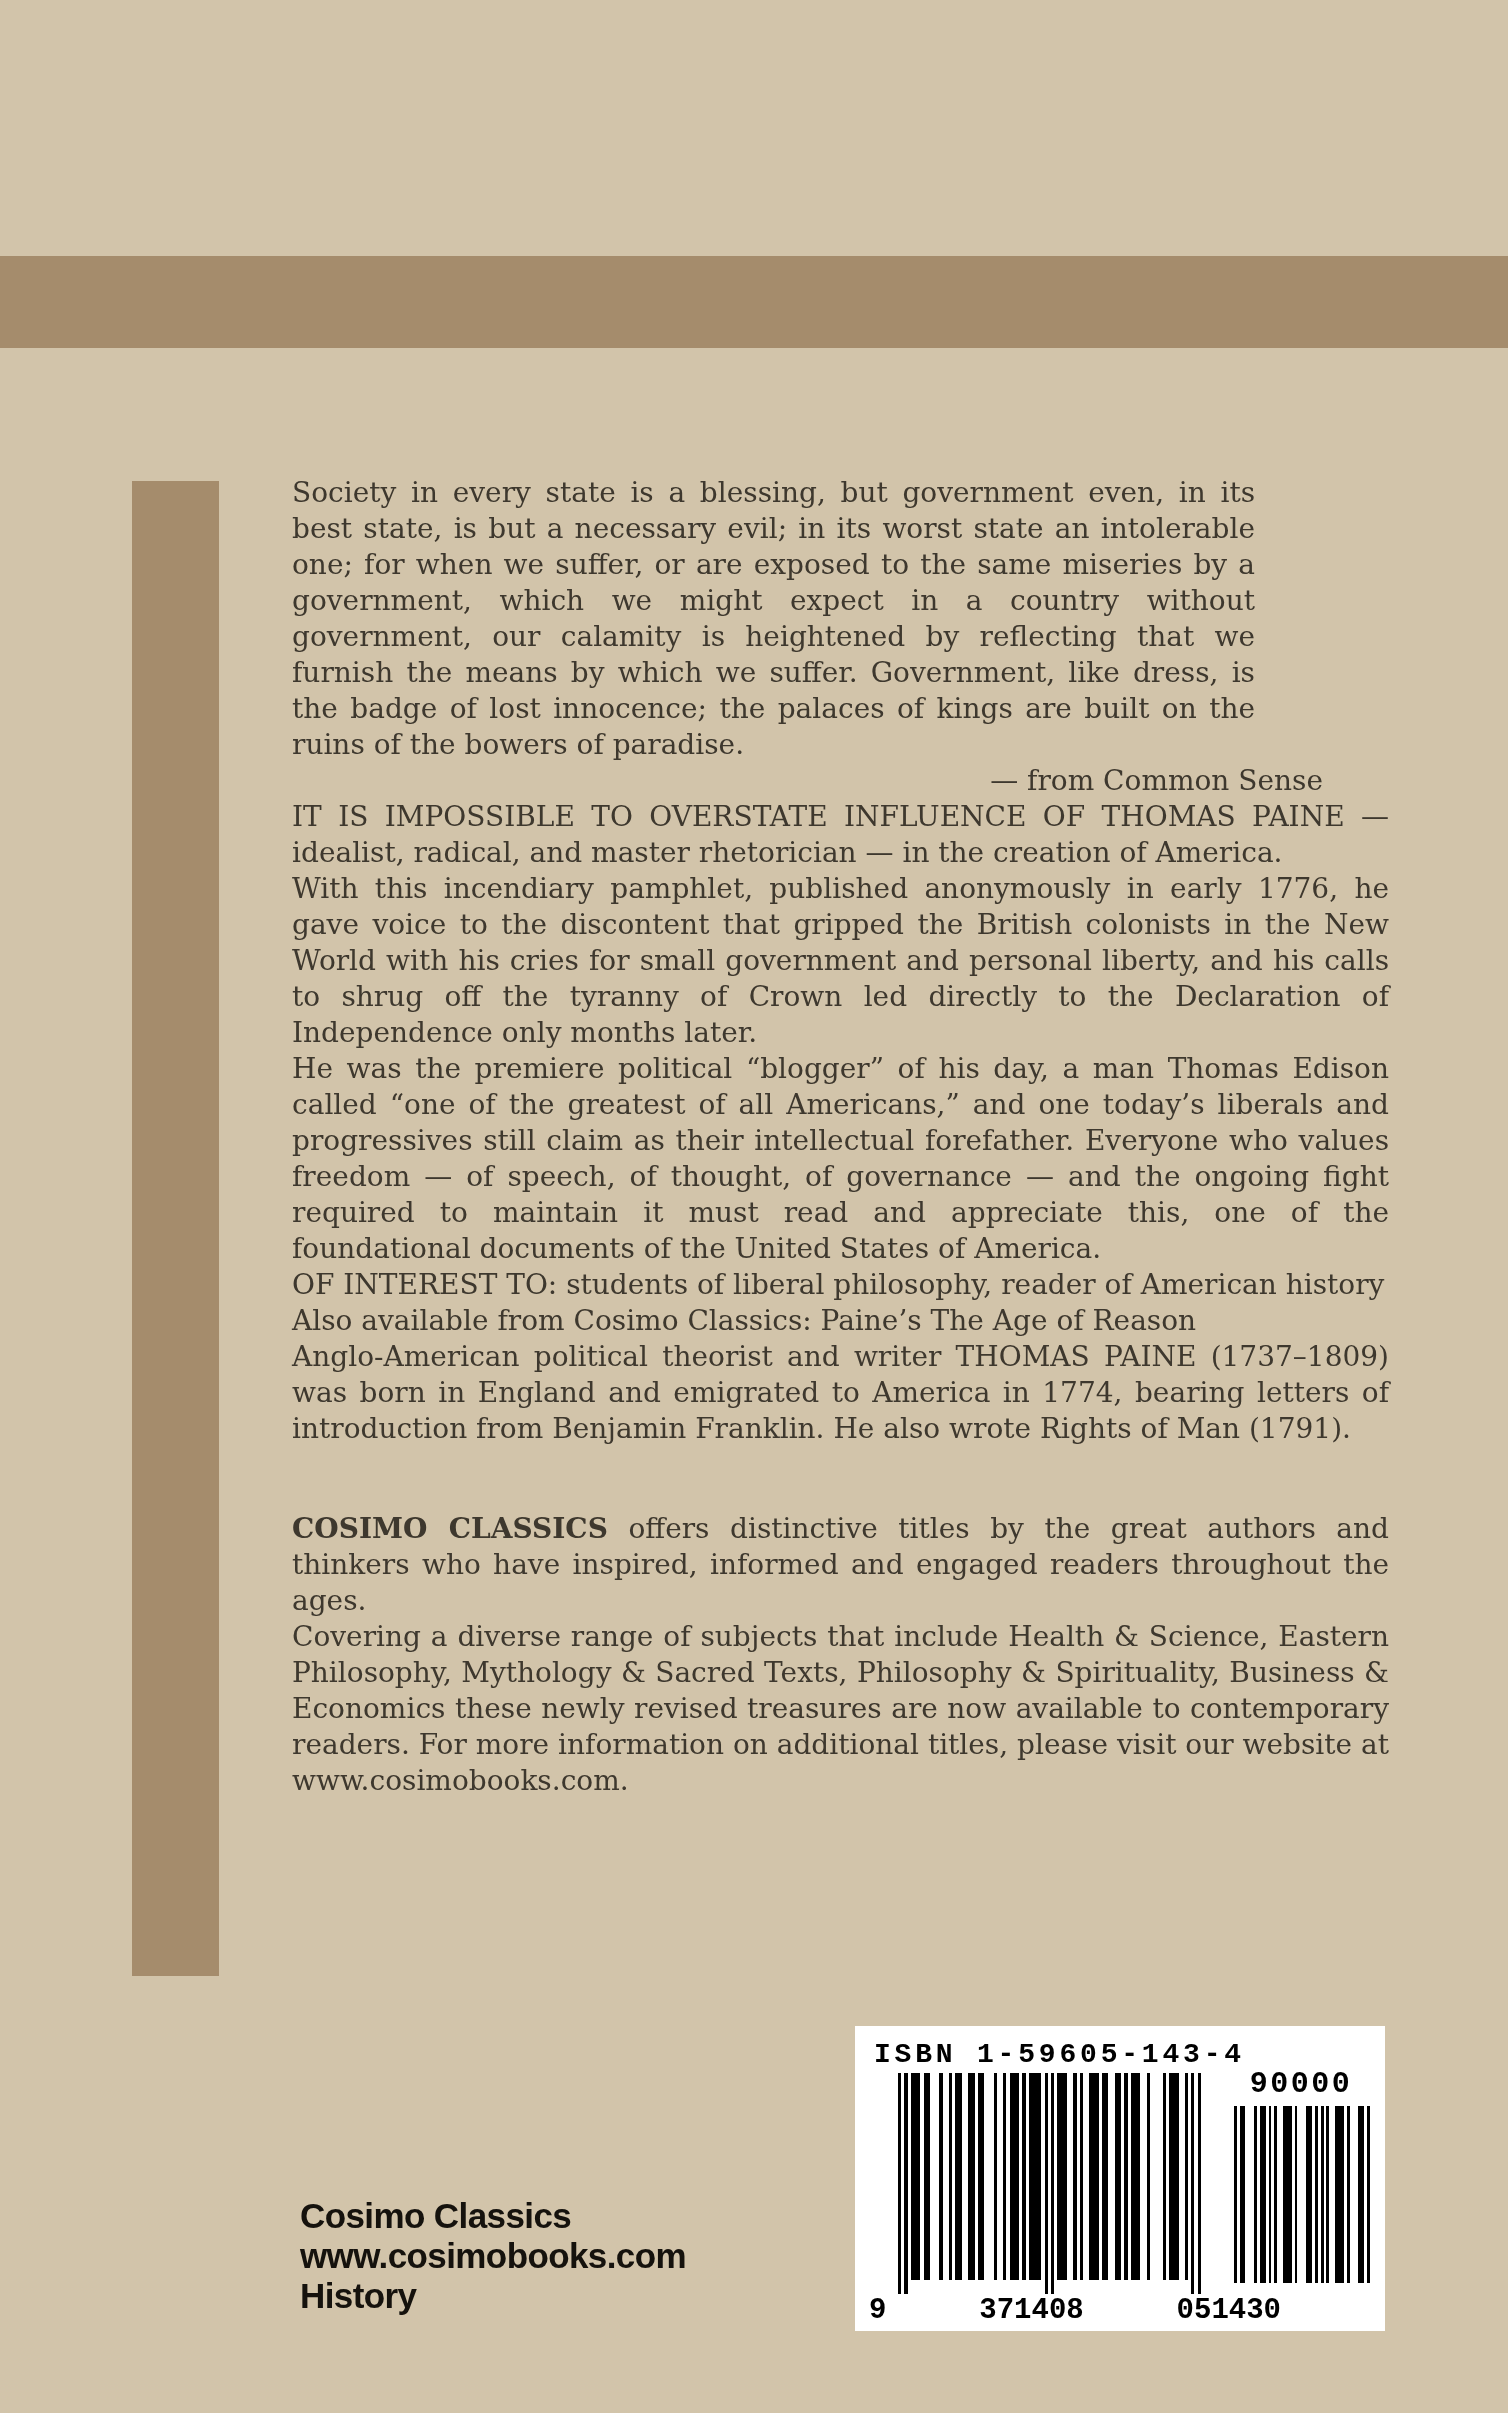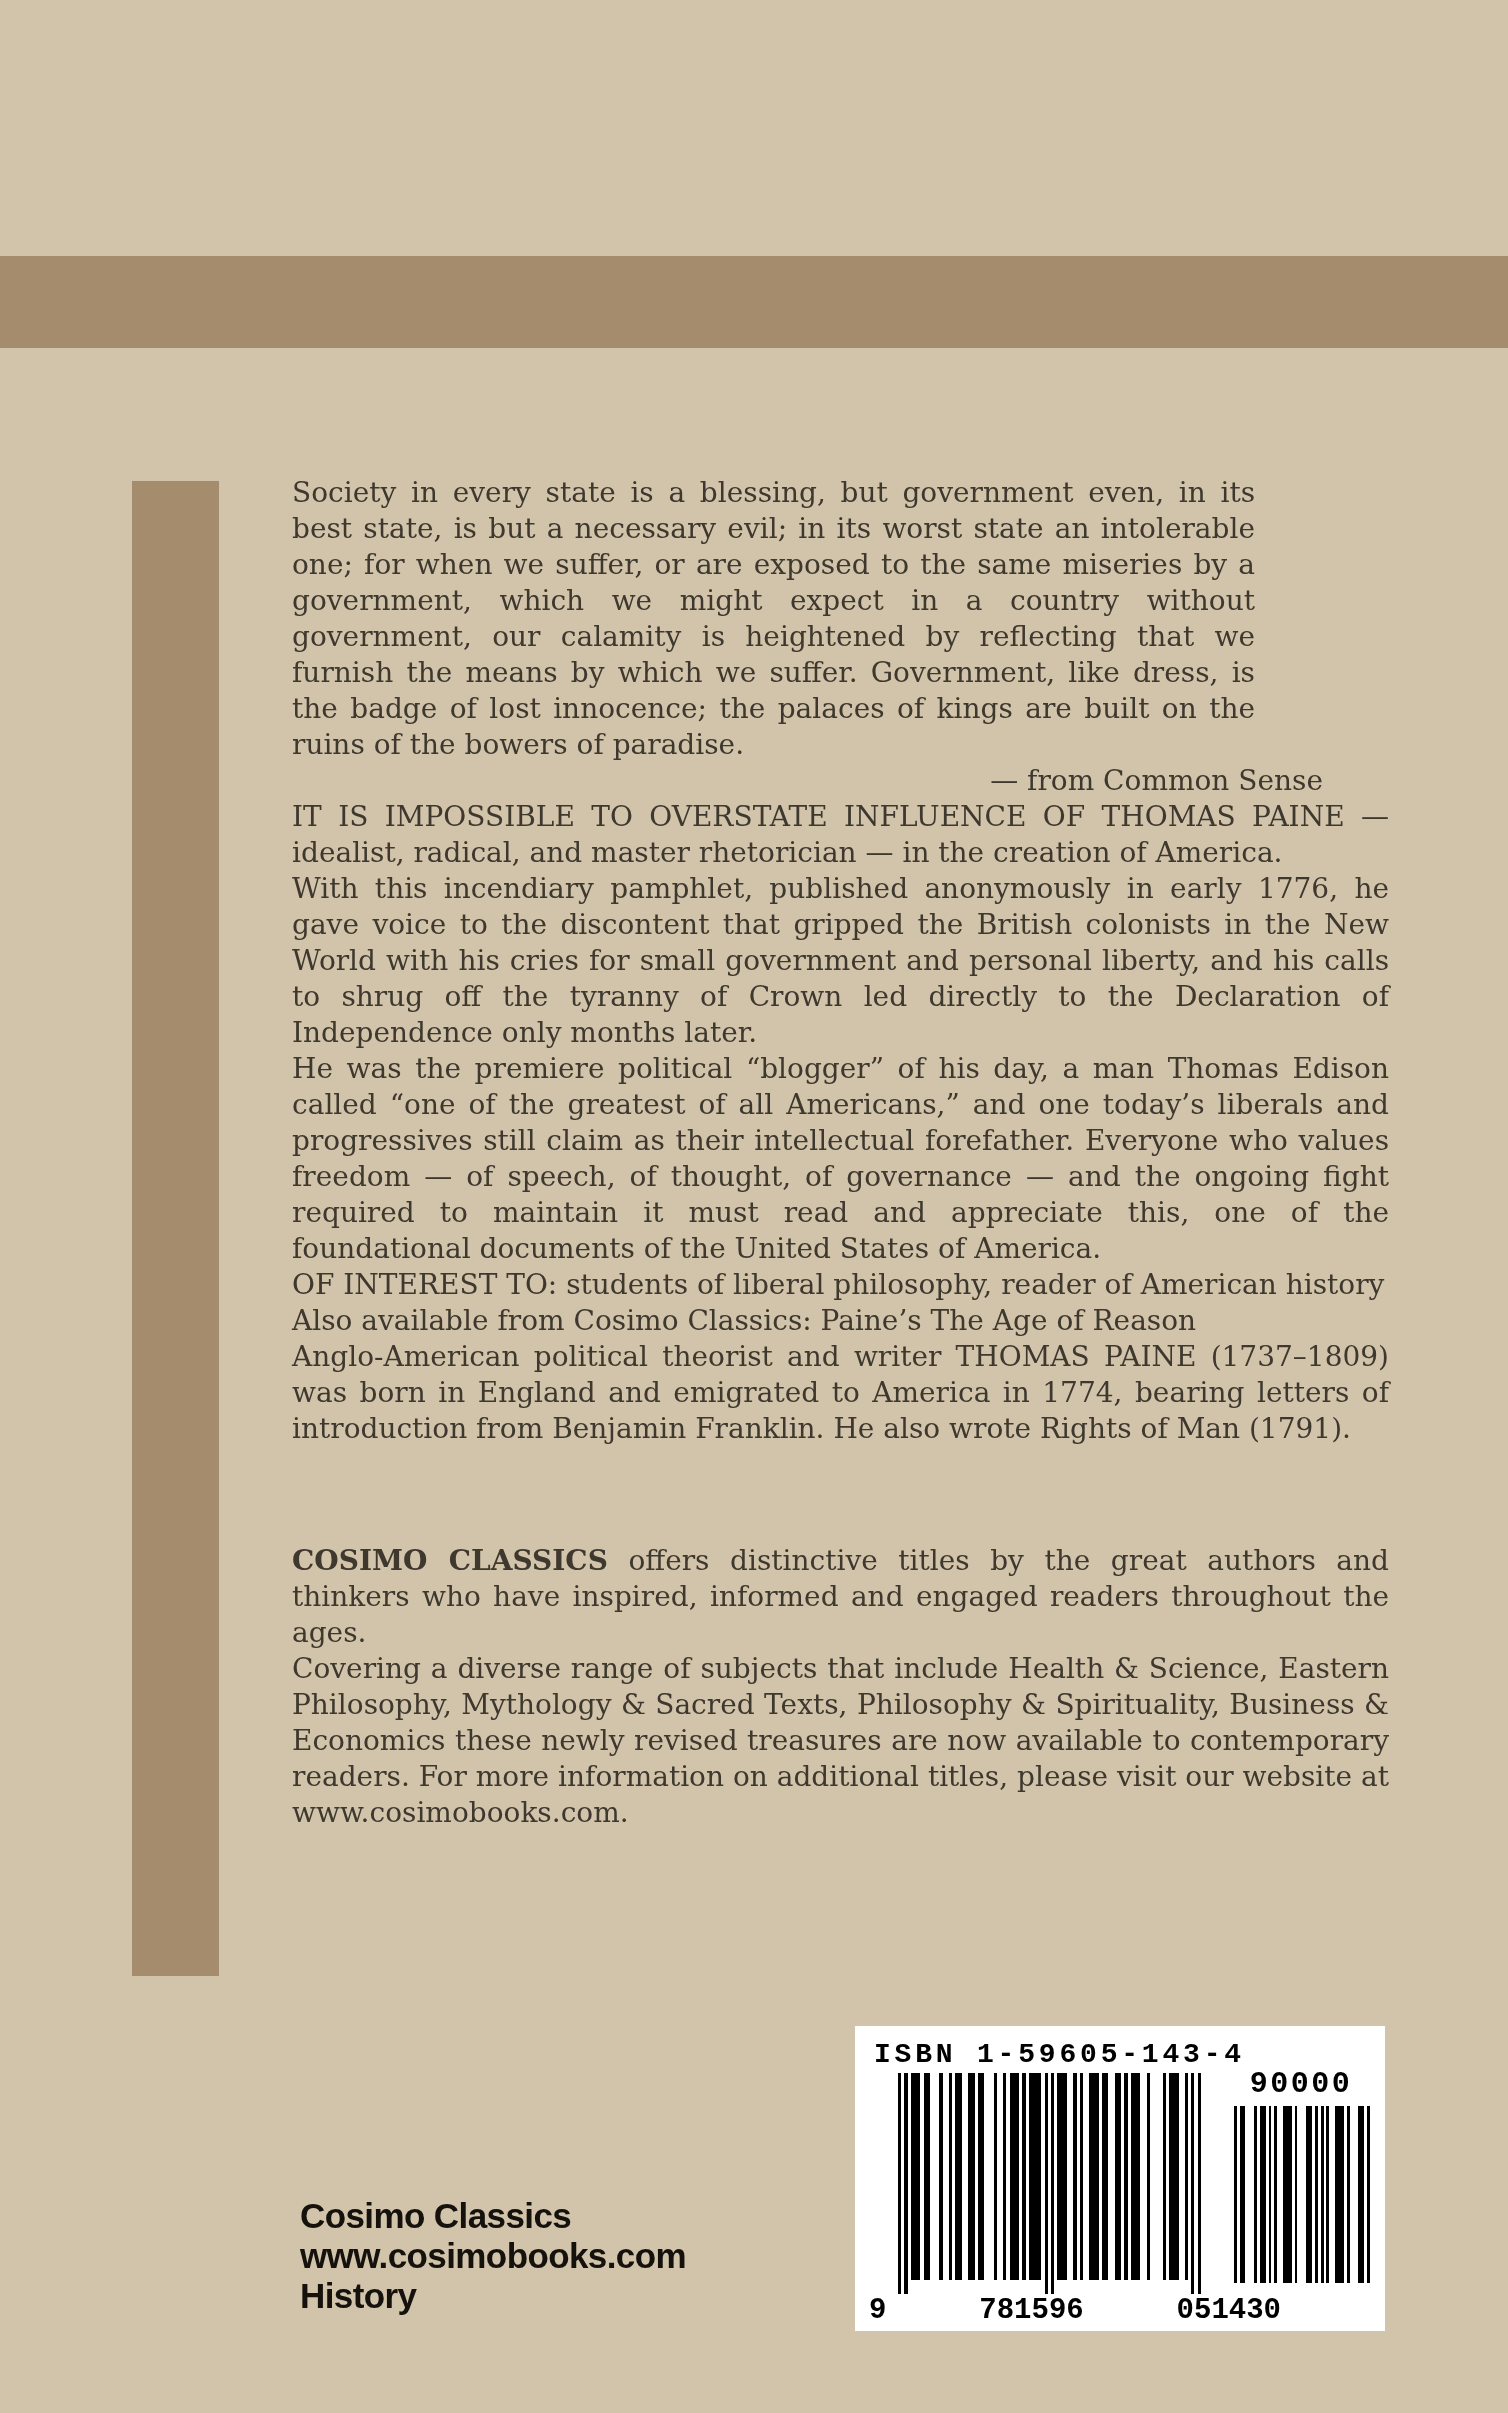--- a/index.html
+++ b/index.html
@@ -13,21 +13,21 @@
 
   .text-col {
     position:absolute; left:292px; top:475px; width:1097px;
     color:#3E382E; font-size:28px; line-height:36px;
   }
   .text-col p { margin:0; }
   .quote       { margin-left:62px; width:963px; text-align:justify; }
   .attribution { width:1031px; text-align:right; }
   .para        { margin-top:35px; text-align:justify; }
   .para.single { text-align:left; }
-  .para.gap-lg { margin-top:96px; }
+  .para.gap-lg { margin-top:64px; }
   .lead-bold   { font-weight:bold; }
 
   .publisher {
     position:absolute; left:300px; top:2196px;
     color:#15120d;
     font-family:"Liberation Sans", sans-serif; font-weight:bold;
     font-size:35px; line-height:40px; letter-spacing:-0.6px;
   }
 
   .barcode-box {
@@ -225,19 +225,19 @@
         <div class="bar" style="width: 2.9px; height: 177px; background: transparent;"></div>
         <div class="bar" style="width: 2.9px; height: 177px; background: transparent;"></div>
         <div class="bar" style="width: 2.9px; height: 177px; background: transparent;"></div>
         <div class="bar" style="width: 2.9px; height: 177px; background: rgb(0, 0, 0);"></div>
         <div class="bar" style="width: 2.9px; height: 177px; background: rgb(0, 0, 0);"></div>
         <div class="bar" style="width: 2.9px; height: 177px; background: transparent;"></div>
         <div class="bar" style="width: 2.9px; height: 177px; background: rgb(0, 0, 0);"></div>
       </div>
     <div class="ean-digits">
       <span>9</span>
-      <span>781596</span>
+      <span>371408</span>
       <span>051430</span>
     </div>
   </div>
 
 </div>
 
 
 </body></html>

